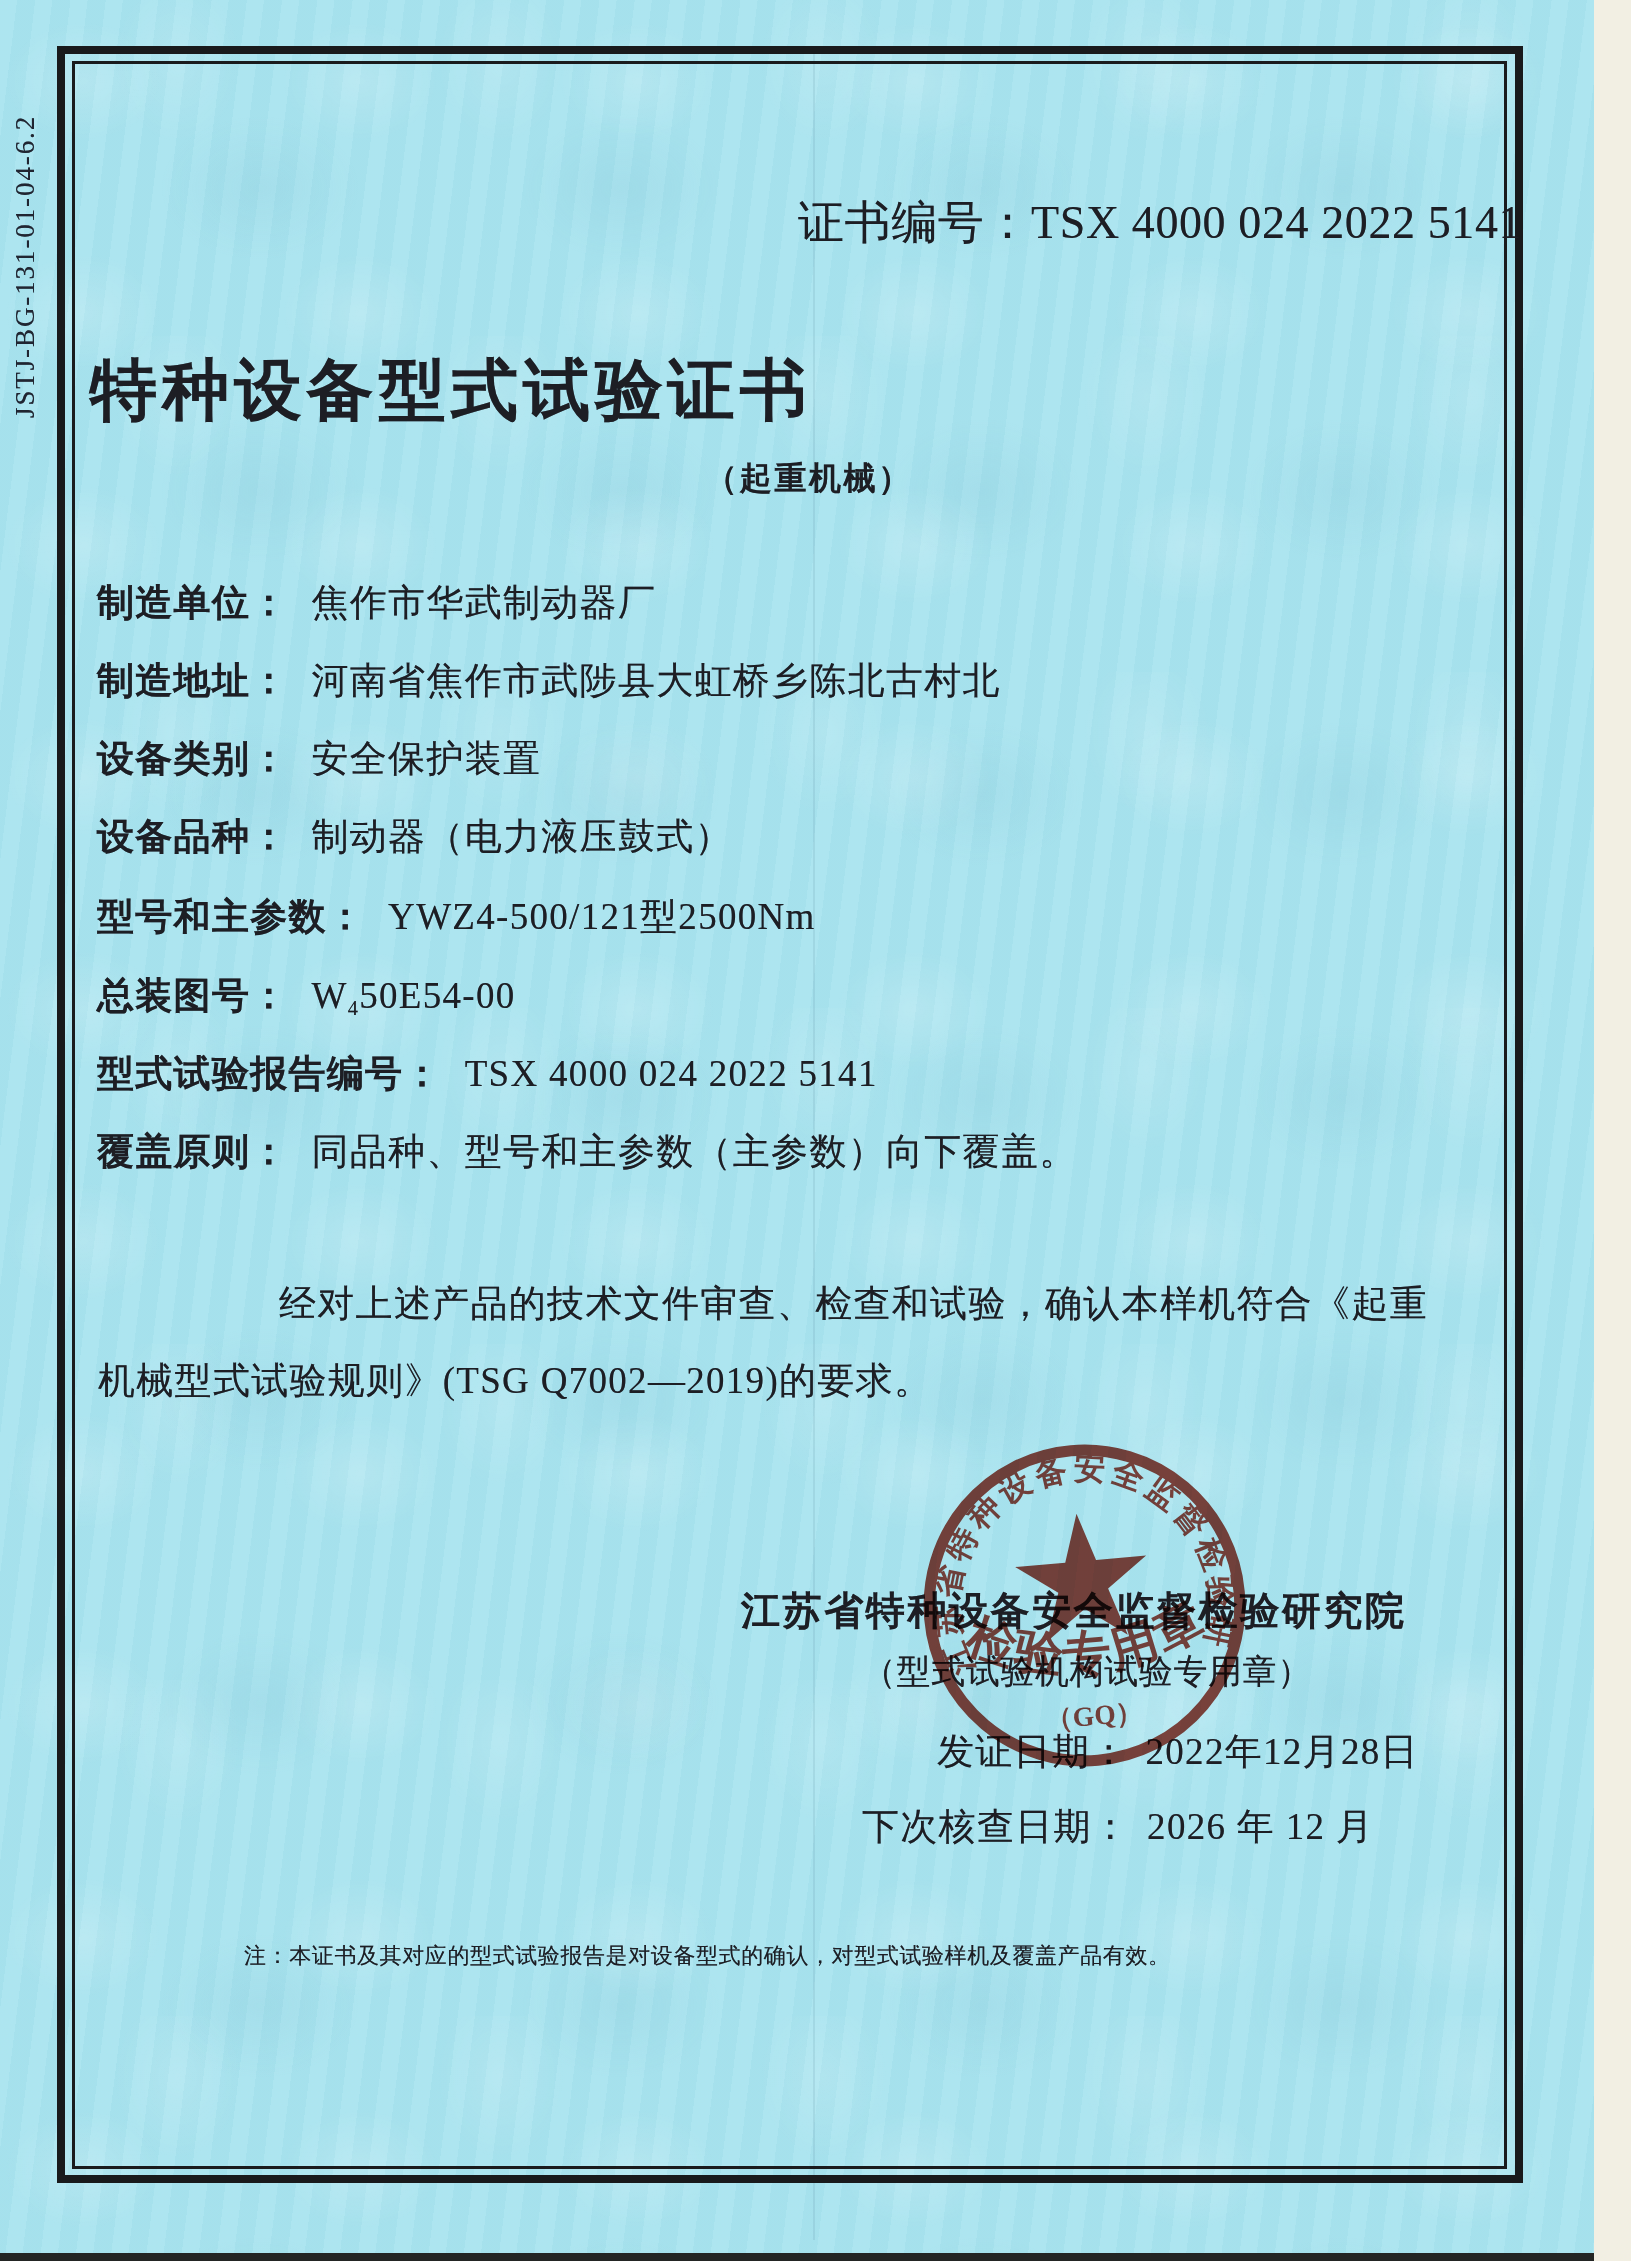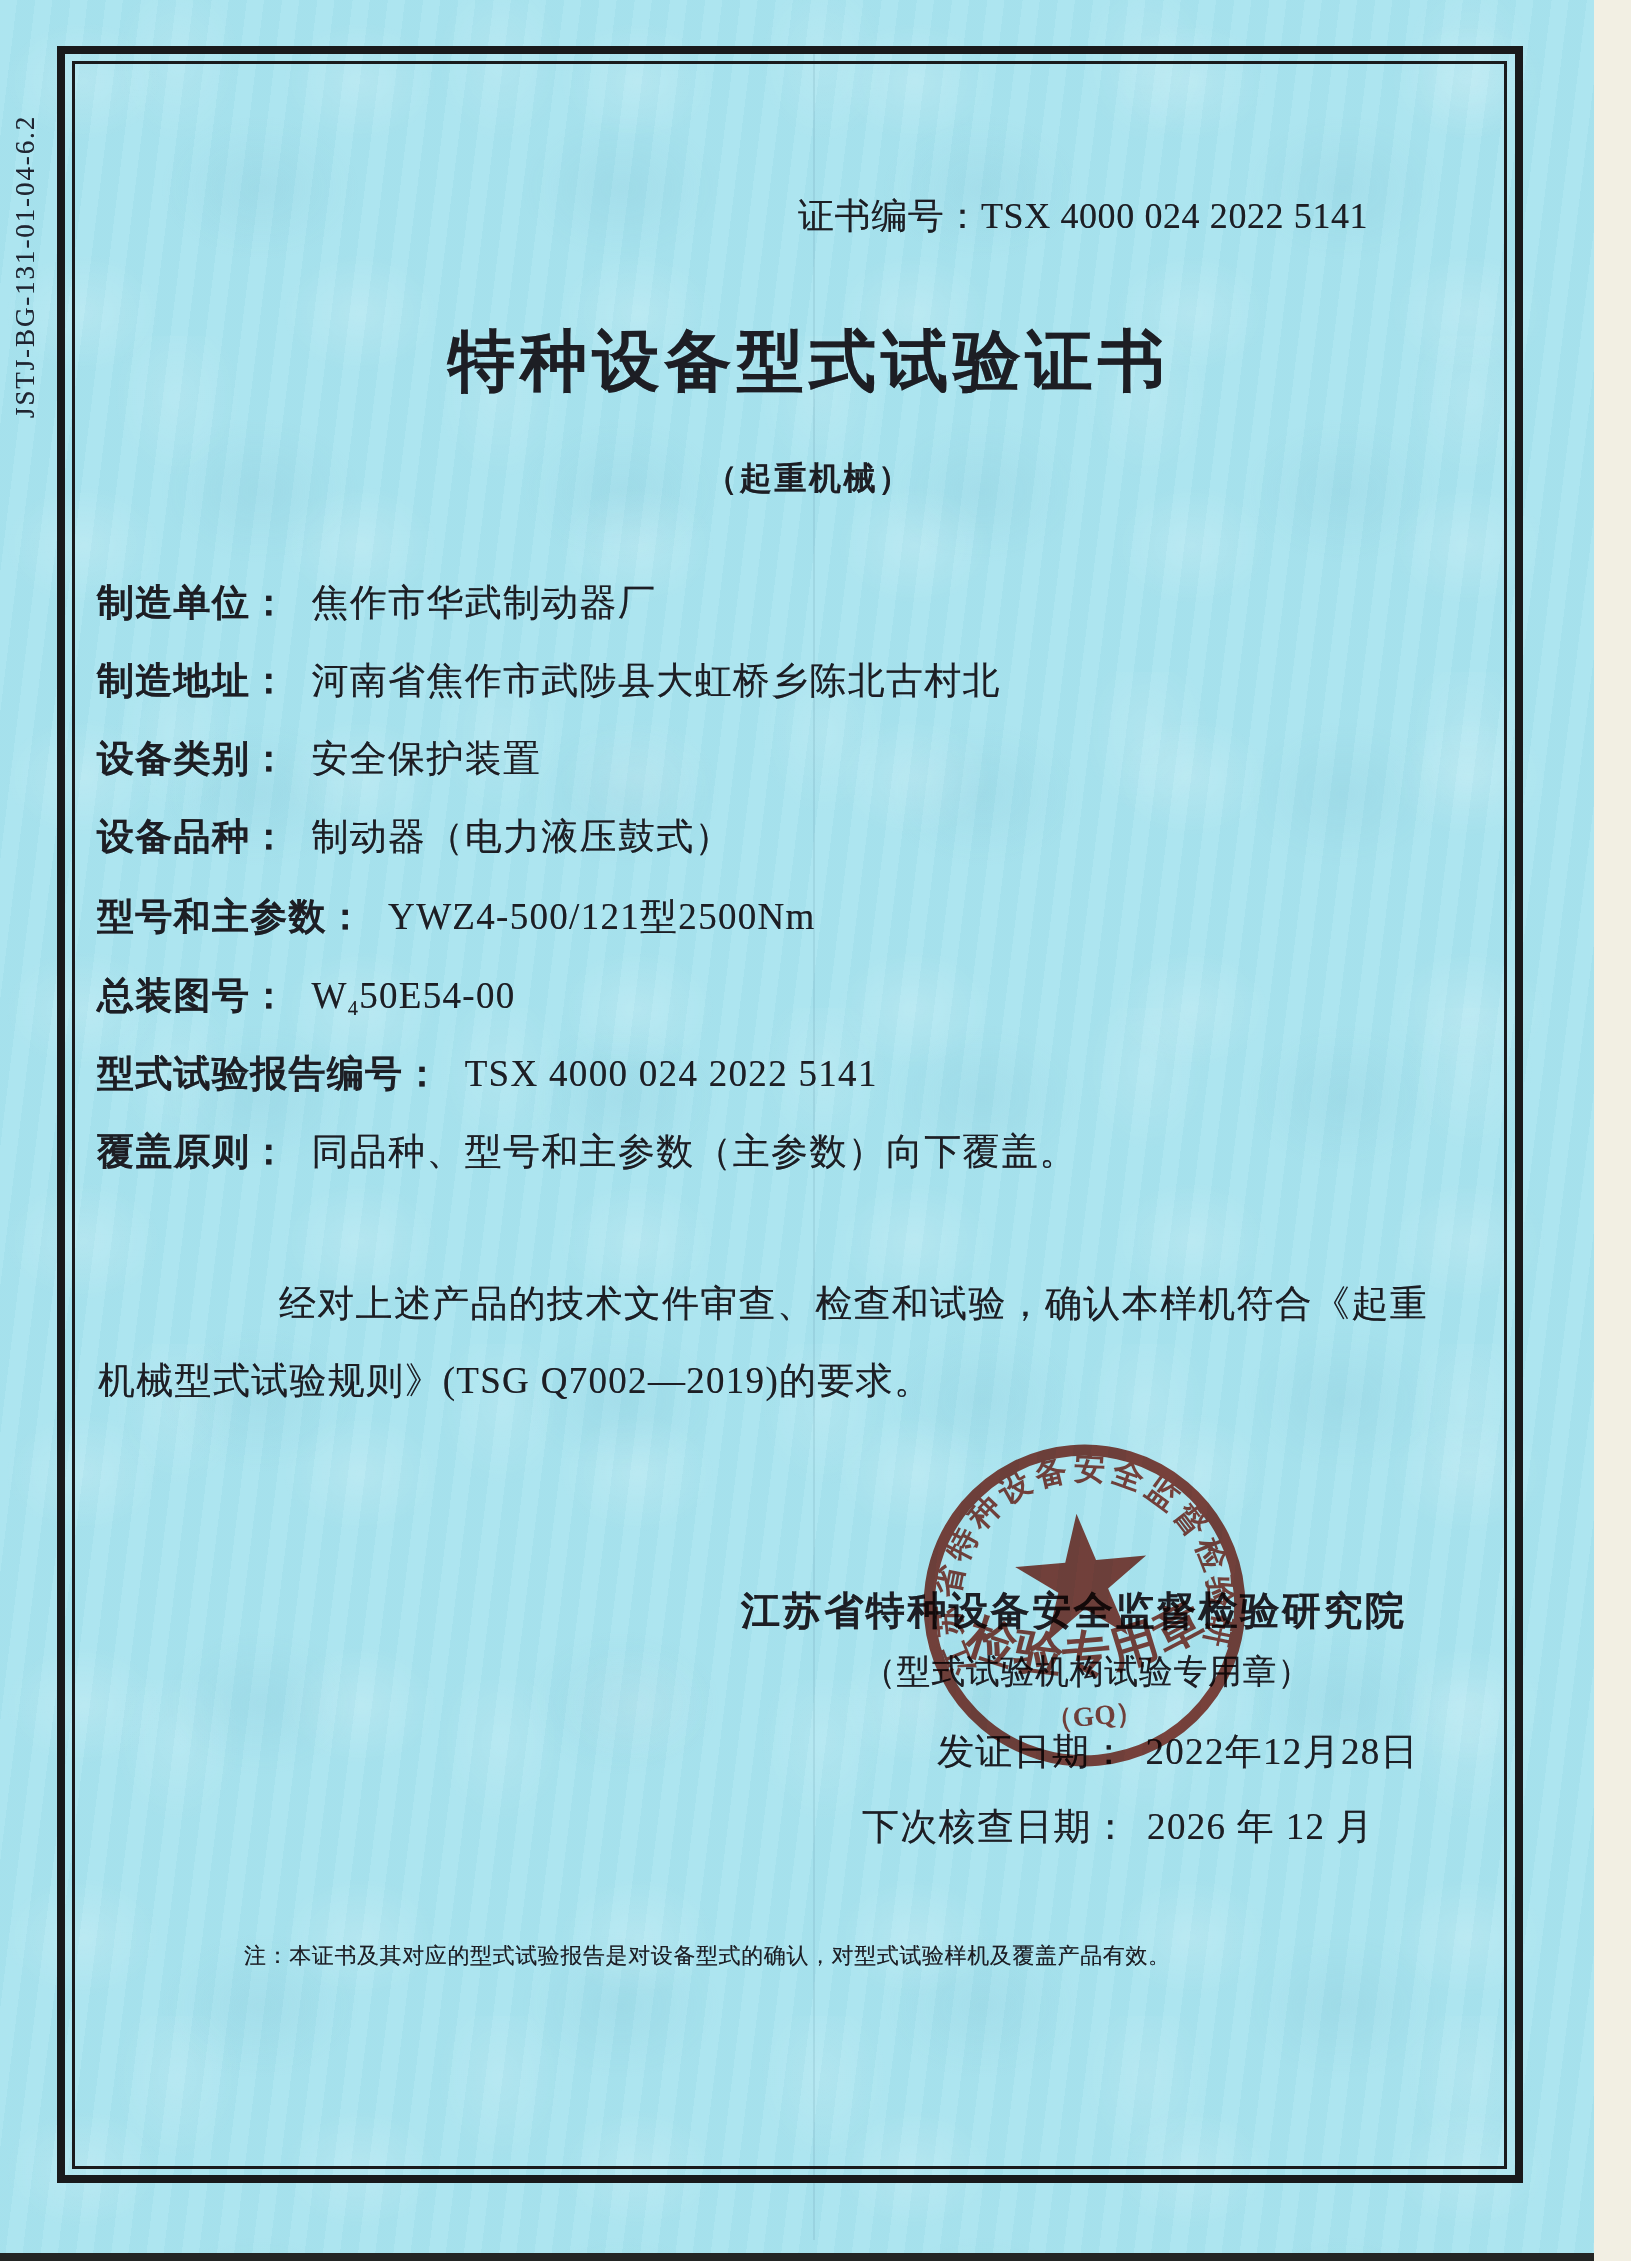--- a/index.html
+++ b/index.html
@@ -28,22 +28,22 @@
   .frame-outer{left:57px;top:46px;width:1466px;height:2137px;border:8.4px solid #191a1c;}
   .frame-inner{left:72px;top:61px;width:1435px;height:2108px;border:3.9px solid #1a1b1d;}
 
   .txt{position:absolute;z-index:2;white-space:nowrap;text-shadow:0 0 0.6px rgba(25,28,38,.55);}
 
   .form-code{
     left:10.3px;top:418px;width:387px;font-size:27px;letter-spacing:1.9px;
     transform:rotate(-90deg);transform-origin:0 0;color:#202531;
     font-family:"Liberation Serif","DejaVu Serif",serif;
   }
-  .cert-line{left:798px;top:192px;font-size:36px;letter-spacing:0.6px;}
-  .doc-title{left:90px;top:316px;width:1438px;text-align:center;font-size:67px;
+  .cert-line{left:798px;top:192px;font-size:46px;letter-spacing:0.6px;}
+  .doc-title{left:90px;top:345px;width:1438px;font-size:67px;
     font-weight:700;letter-spacing:5.2px;}
   .doc-subtitle{left:90px;top:457px;width:1438px;text-align:center;font-size:32px;
     font-weight:700;letter-spacing:2.6px;}
 
   .field-row{left:97px;font-size:37px;}
   .field-label{font-weight:700;font-family:"Liberation Sans","DejaVu Sans",sans-serif;
     letter-spacing:1.3px;}
   .field-value{margin-left:23px;letter-spacing:1.3px;}
   sub.dwg{font-size:.55em;vertical-align:-0.35em;}
 

